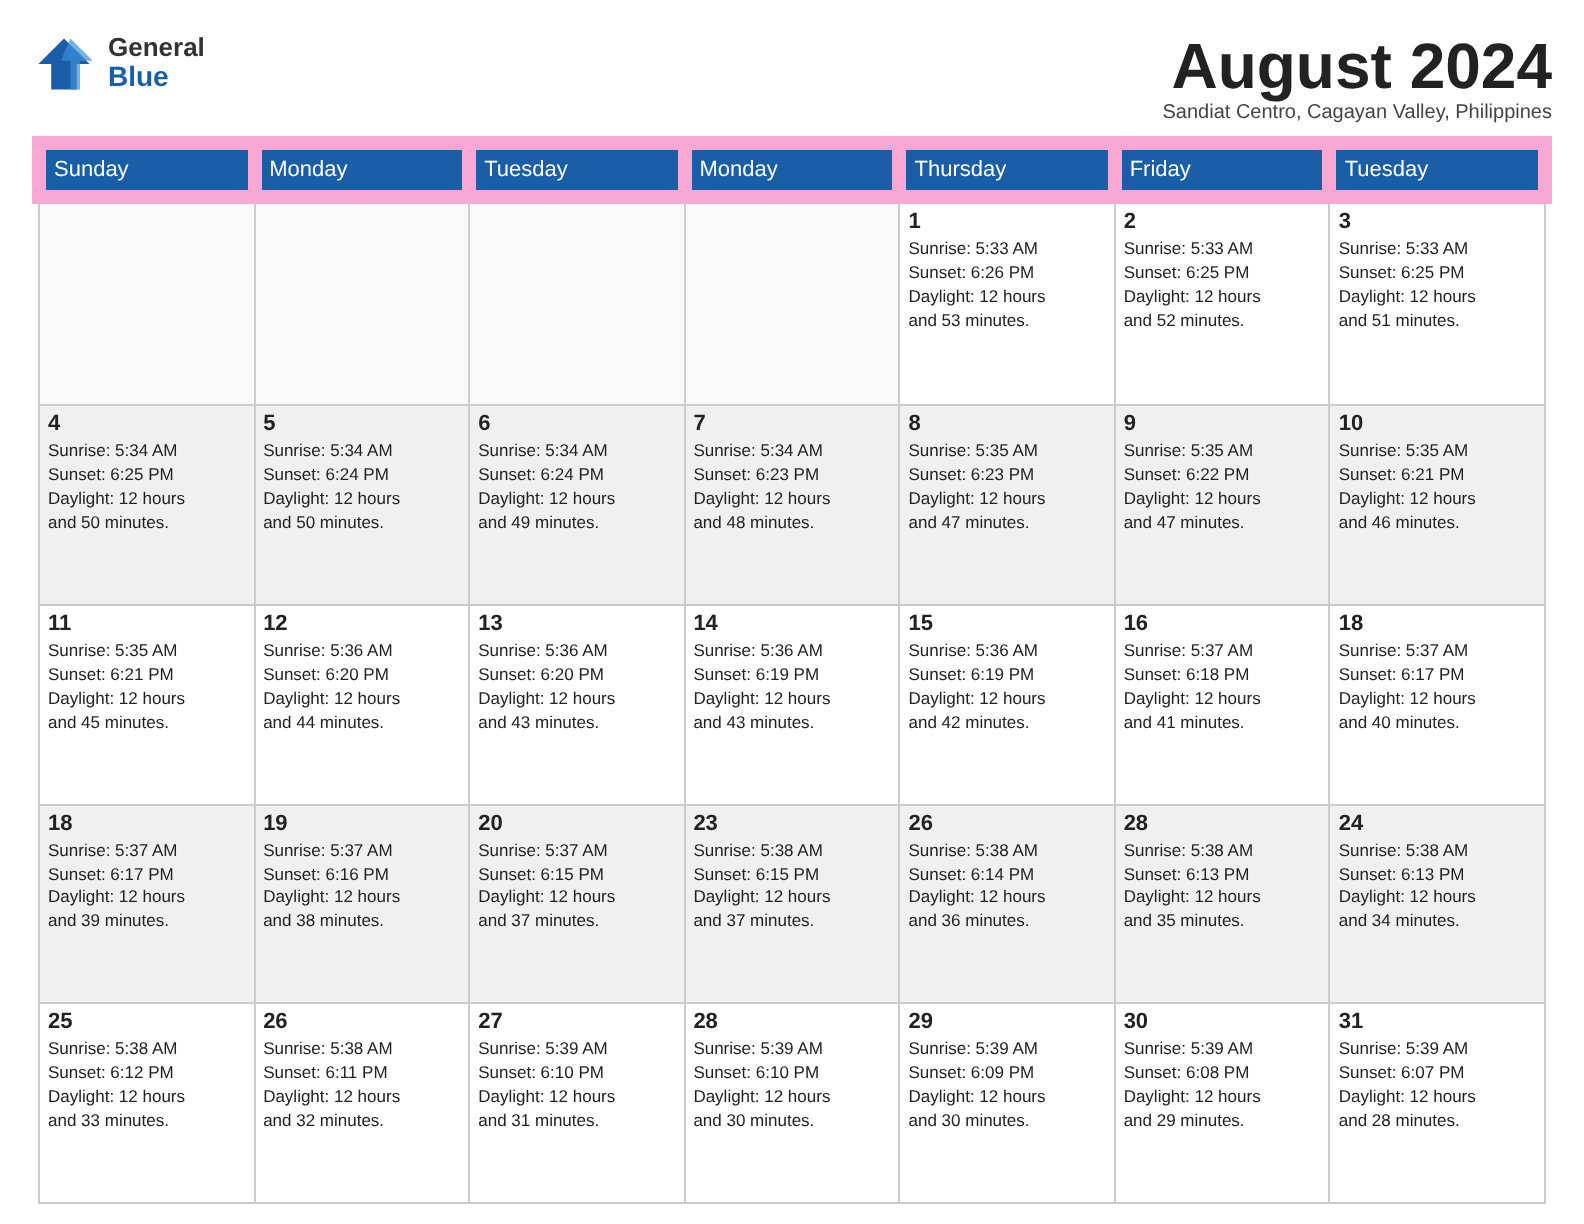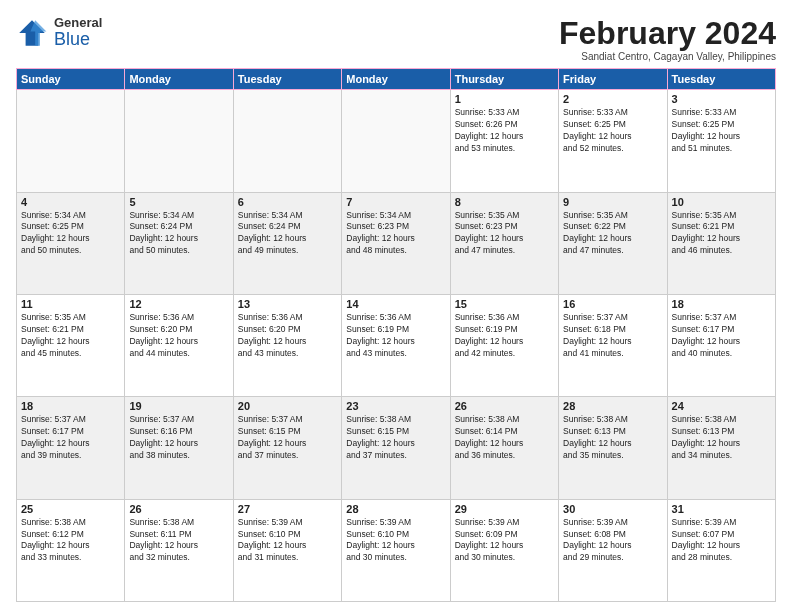--- a/index.html
+++ b/index.html
@@ -32,22 +32,22 @@
       display: flex;
       flex-direction: column;
       line-height: 1.1;
     }
     .logo-general {
       font-size: 13px;
       font-weight: bold;
       color: #333;
     }
     .logo-blue {
-      font-size: 18px;
-      font-weight: normal;
+      font-size: 14px;
+      font-weight: bold;
       color: #1a5ea8;
     }
     .logo-icon {
       width: 32px;
       height: 32px;
     }
     .title-block {
       text-align: right;
     }
     .title-block h1 {
@@ -65,24 +65,24 @@
       flex: 1;
       border: 1px solid #ccc;
       border-collapse: collapse;
       width: 100%;
       table-layout: fixed;
     }
     .calendar th {
       background-color: #1a5ea8;
       color: #fff;
       font-size: 11px;
-      font-weight: bold;
+      font-weight: normal;
       padding: 4px 4px;
       text-align: left;
-      border: 1px solid #f9a8d4;
+      border: 7px solid #f9a8d4;
     }
     .calendar td {
       border: 1px solid #ccc;
       vertical-align: top;
       padding: 3px 4px;
       font-size: 9px;
       color: #222;
       background: #fff;
       width: calc(100%/7);
     }
@@ -113,21 +113,21 @@
       <svg class="logo-icon" viewBox="0 0 40 40">
         <polygon points="20,4 36,20 28,20 28,36 12,36 12,20 4,20" fill="#1a5ea8"></polygon>
         <polygon points="24,4 38,18 30,18 30,36 24,36 24,18 18,18" fill="#3a8fd8" opacity="0.7"></polygon>
       </svg>
       <div class="logo-text">
         <span class="logo-general">General</span>
         <span class="logo-blue">Blue</span>
       </div>
     </div>
     <div class="title-block">
-      <h1>February 2024</h1>
+      <h1>August 2024</h1>
       <h2>Sandiat Centro, Cagayan Valley, Philippines</h2>
     </div>
   </div>
 
   <table class="calendar">
     <thead>
       <tr>
       <th>Sunday</th>
           <th>Monday</th>
           <th>Tuesday</th>

